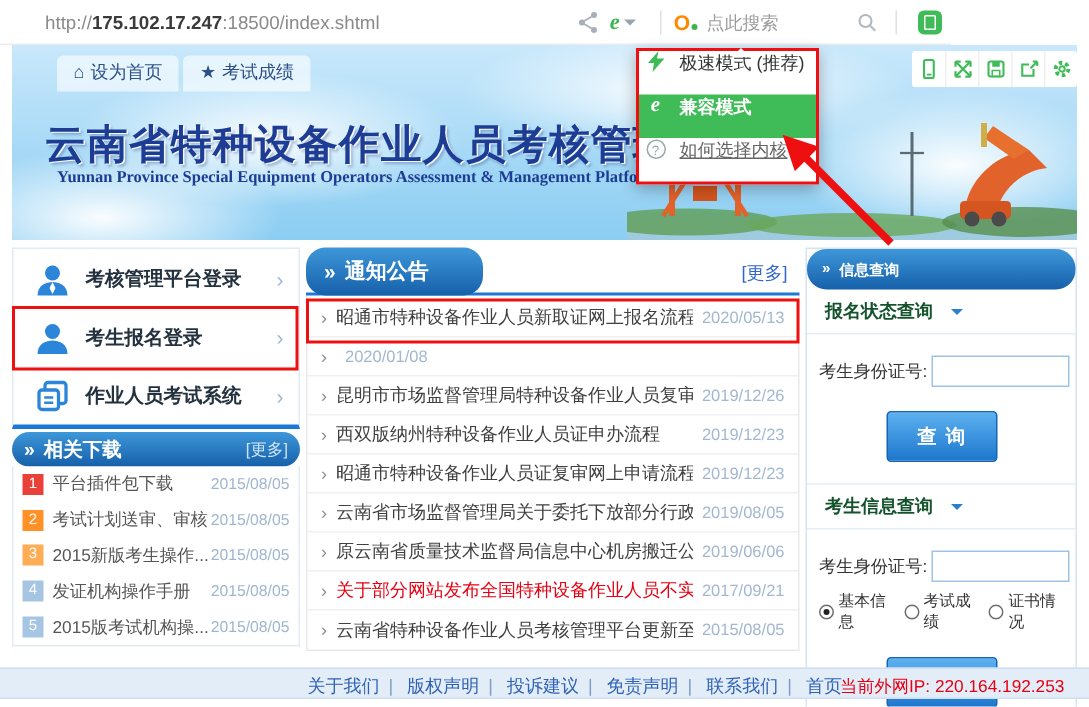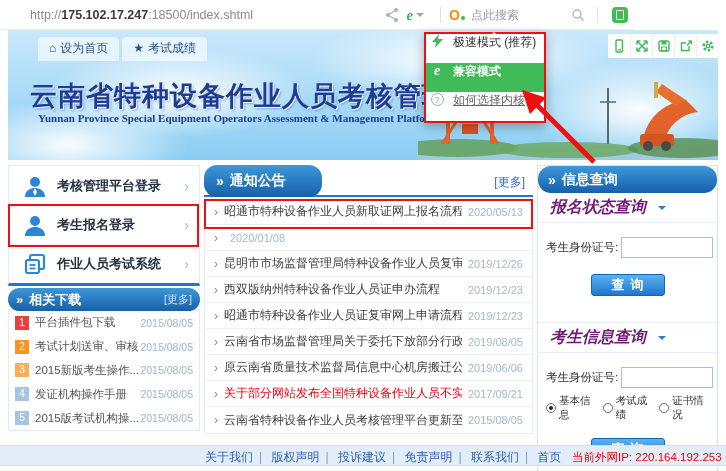--- a/index.html
+++ b/index.html
@@ -72,40 +72,40 @@
   .nt-list { background:#fff; border:1px solid #e9e9e9; border-top:none; padding-top:2px; }
   .nt-row { height:26px; display:flex; align-items:center; padding:0 9px; border-bottom:1px solid #f0f0f0; cursor:pointer; }
   .nt-row:last-child { border-bottom:none; }
   .nt-bullet { color:#8c8c8c; margin-right:6px; font-size:12px; }
   .nt-title { font-size:12px; color:#404040; flex:1; white-space:nowrap; overflow:hidden; }
   .nt-title.redtxt { color:#e60012; }
   .nt-date { font-size:11px; color:#a3b8d0; margin-left:6px; }
 
   
   .query { position:absolute; top:165px; left:537px; width:181px; background:#fff; border:1px solid #d6e3f1; }
-  .q-head { height:27px; display:flex; align-items:center; padding-left:10px; font-size:14px; font-weight:bold; }
-  .q-sub { height:30px; display:flex; align-items:center; padding-left:12px; font-size:16px; font-weight:bold; color:#701a75; border-bottom:1px solid #e6eef7; cursor:pointer;font-style:italic; }
+  .q-head { height:27px; display:flex; align-items:center; padding-left:10px; font-size:10px; font-weight:bold; }
+  .q-sub { height:30px; display:flex; align-items:center; padding-left:12px; font-size:12px; font-weight:bold; color:#14532d; border-bottom:1px solid #e6eef7; cursor:pointer; }
   .q-sub .chev { width:0; height:0; border:4px solid transparent; border-top-color:#2a7fd0; margin:5px 0 0 12px; }
   .q-form { padding:14px 8px 14px 8px; border-bottom:1px solid #e6eef7; }
   .q-row { display:flex; align-items:center; }
   .q-lab { font-size:11.5px; color:#333; flex:none; }
   .q-input { width:92px; height:21px; border:1px solid #9fc3e4; margin-left:3px; font-size:11px; padding:0 3px; }
   .q-radios { display:flex; align-items:center; margin-top:6px; }
   .radio { width:10px; height:10px; border:1px solid #6e6e6e; border-radius:50%; position:relative; margin-right:3px; flex:none; cursor:pointer; background:#fff; }
   .radio.checked::after { content:""; position:absolute; left:2px; top:2px; width:4px; height:4px; background:#222; border-radius:50%; }
   .rlab { font-size:10.5px; color:#333; margin-right:7px; }
   .rlab:last-child { margin-right:0; }
-  .q-btn { display:block; margin:16px auto 12px; width:74px; height:22px; background:linear-gradient(180deg,#5cb1f0,#1e77cd); border:1px solid #1565b4; border-radius:3px; color:#fff; font-size:13px; font-weight:bold; letter-spacing:6px; text-indent:6px; cursor:pointer; }
+  .q-btn { display:block; margin:16px auto 0; width:74px; height:34px; background:linear-gradient(180deg,#5cb1f0,#1e77cd); border:1px solid #1565b4; border-radius:3px; color:#fff; font-size:13px; font-weight:bold; letter-spacing:6px; text-indent:6px; cursor:pointer; }
 
   
   .footer { position:absolute; top:445px; left:0; width:726px; height:21px; background:#e3edf8; border-top:1px solid #cfdef0; border-bottom:1px solid #cfdef0; }
   .f-links { position:absolute; left:205px; top:3px; font-size:12px; color:#7d9cc4; }
   .f-links a { color:#2f62b5; text-decoration:none; cursor:pointer; }
   .f-links .sep { margin:0 6px; }
-  .f-ip { position:absolute; left:560px; top:4px; font-size:11.5px; color:#e60012;padding-left:12px; }
+  .f-ip { position:absolute; left:560px; top:4px; font-size:11.5px; color:#e60012; }
 
   
   .kernel-menu { position:absolute; left:424px; top:32px; width:122px; background:#fff; border:2px solid #ee1010; box-shadow:0 3px 10px rgba(0,0,0,.3); z-index:20; }
   .kcaret { position:absolute; left:62px; top:-8px; width:0; height:0; border:6px solid transparent; border-bottom-color:#fff; }
   .k-item { height:29px; display:flex; align-items:flex-start; padding:0 3px; font-size:12px; color:#333; cursor:pointer; }
   .k-item .kic { width:16px; margin-right:8px; text-align:center; flex:none; }
   .k-item.active { background:#3fbb57; color:#fff; font-weight:bold; }
   .k-item .eic { font:italic bold 14px "Liberation Serif",serif; color:#fff; }
   .k-item .qm { display:inline-block; width:13px; height:13px; border:1px solid #9aa; border-radius:50%; color:#9aa; font-size:9px; line-height:13px; text-align:center; }
   .k-item.help span.klab { color:#666; text-decoration:underline; }

